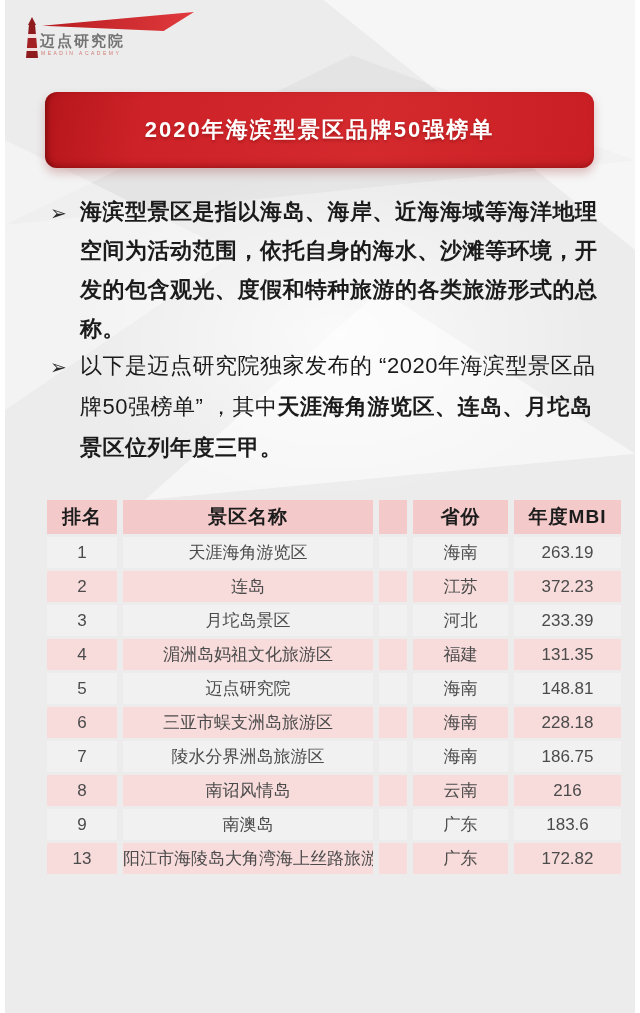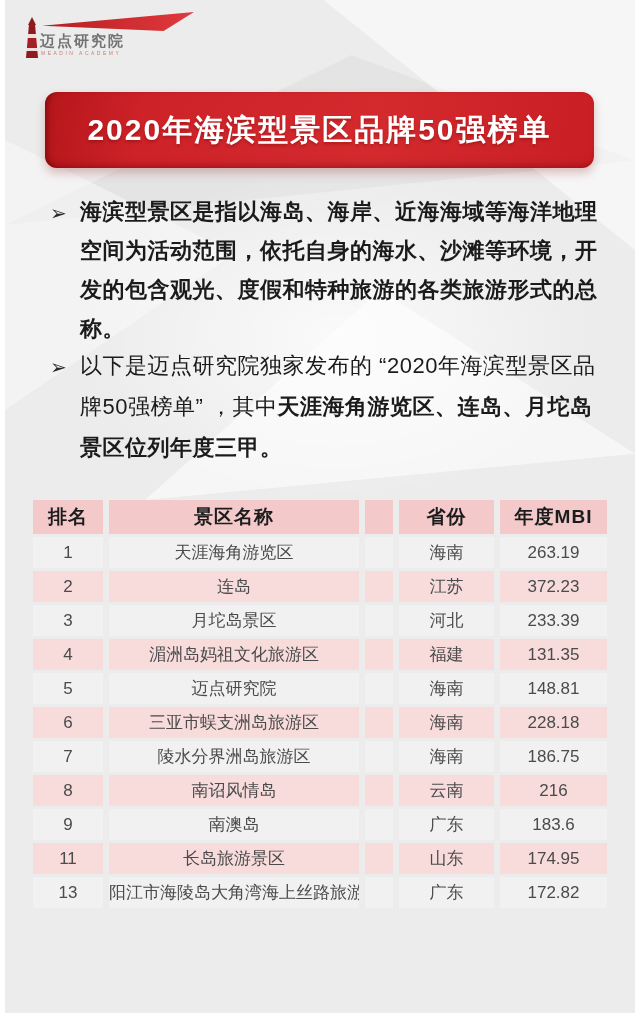--- a/index.html
+++ b/index.html
@@ -44,34 +44,34 @@
     letter-spacing:2.5px;opacity:.65;}
 
   
   .banner{
     position:absolute;left:40px;top:92px;width:549px;height:76px;
     background:linear-gradient(100deg,#b5161b 0%,#cd2228 18%,#d42a2e 60%,#c91f24 100%);
     border-radius:12px;
     box-shadow:inset 5px 0 6px -3px rgba(90,0,0,.55),inset 0 -6px 8px -5px rgba(90,0,0,.45),0 5px 10px rgba(140,20,20,.25);
     display:flex;align-items:center;justify-content:center;
   }
-  .banner-title{color:#ffffff;font-size:30px;font-weight:bold;letter-spacing:2px;
+  .banner-title{color:#ffffff;font-size:22px;font-weight:bold;letter-spacing:2px;
     text-shadow:0 2px 3px rgba(100,0,0,.35);}
 
   
   .para{position:absolute;left:45px;width:552px;color:#1b1b1b;}
   .para .bullet{position:absolute;left:0;top:2px;font-size:20px;color:#2a2a2a;}
   .para .ptext{display:block;padding-left:30px;}
   .para1{top:192px;font-size:22px;line-height:39px;font-weight:bold;letter-spacing:.5px;}
   .para2{top:345px;font-size:22px;line-height:41px;font-weight:normal;letter-spacing:.5px;}
   .para2 .bold-seg{font-weight:bold;}
 
   
   table.rank{
-    position:absolute;left:22px;top:497px;width:586px;
+    position:absolute;left:36px;top:497px;width:586px;
     border-collapse:separate;border-spacing:6px 3px;table-layout:fixed;
   }
   table.rank th{
     background:#f3c9c9;color:#1c1c1c;font-size:19px;font-weight:bold;
     height:34px;text-align:center;padding:0;letter-spacing:1px;
   }
   table.rank td{
     font-size:17px;color:#4b4b4b;height:31px;text-align:center;padding:0;
     white-space:nowrap;overflow:hidden;
   }
@@ -189,27 +189,20 @@
     <td>216</td>
   </tr>
           <tr>
     <td>9</td>
     <td>南澳岛</td>
     <td></td>
     <td>广东</td>
     <td>183.6</td>
   </tr>
           <tr>
-    <td>11</td>
-    <td>长岛旅游景区</td>
-    <td></td>
-    <td>山东</td>
-    <td>174.95</td>
-  </tr>
-          <tr>
     <td>13</td>
     <td>阳江市海陵岛大角湾海上丝路旅游区</td>
     <td></td>
     <td>广东</td>
     <td>172.82</td>
   </tr>
         </tbody>
     </table>
 
   </div>

